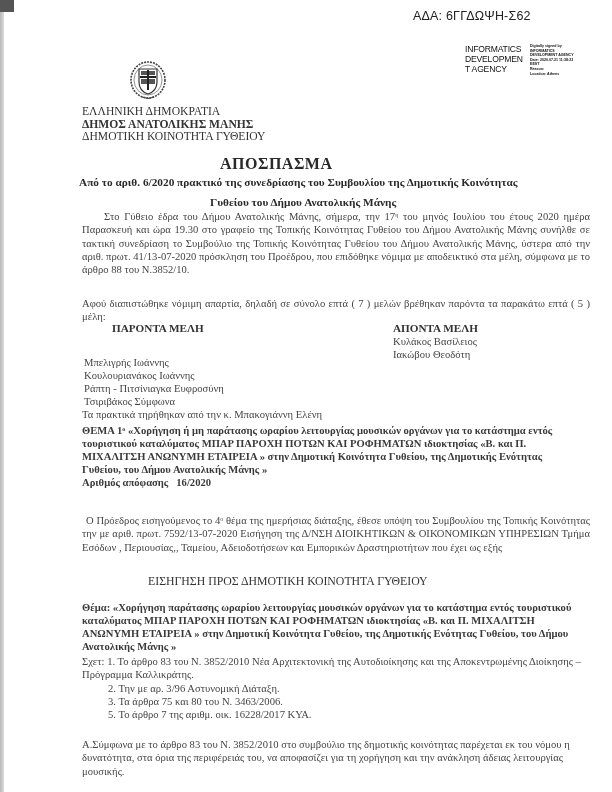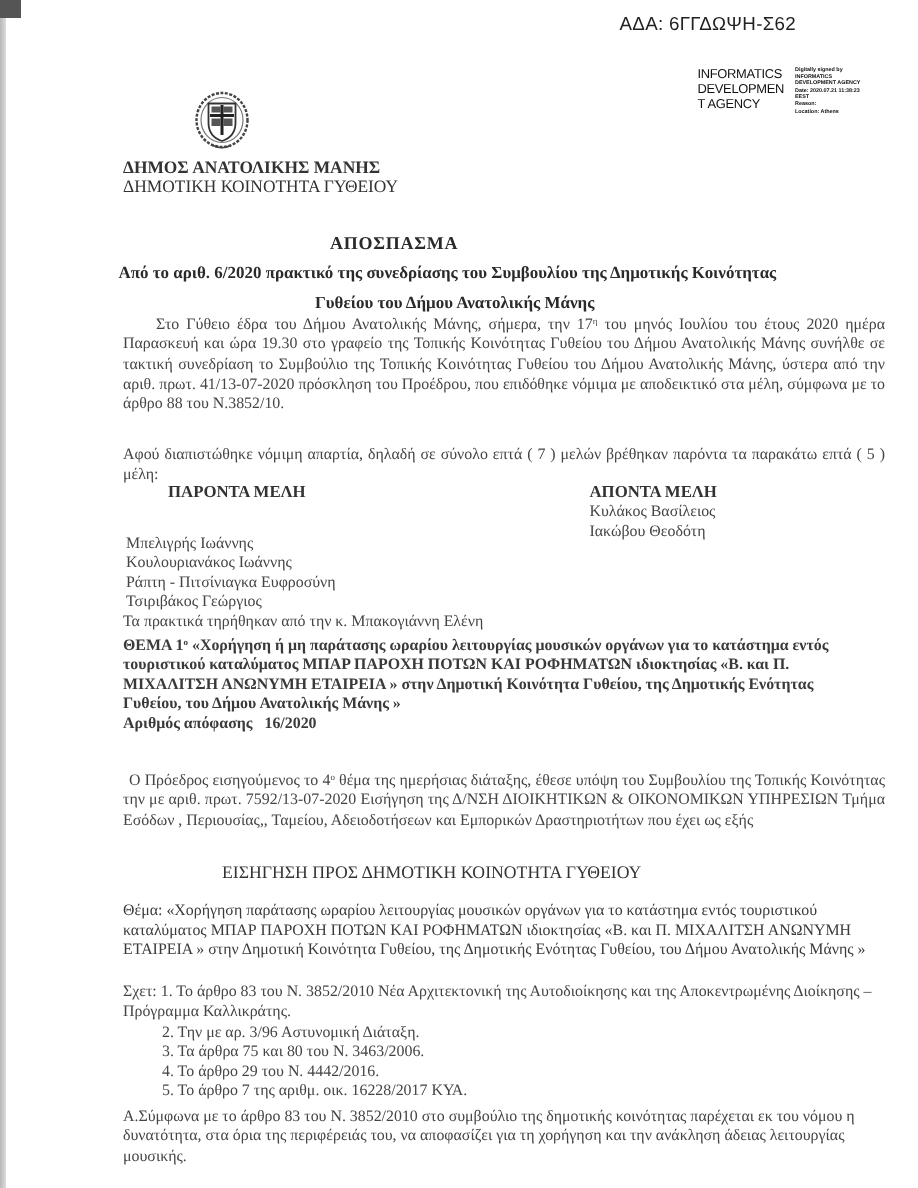--- a/index.html
+++ b/index.html
@@ -28,39 +28,39 @@
     }
     .sig {
       position: absolute; left: 530px; top: 44px;
       font-family: "Liberation Sans", sans-serif; font-size: 3.6px; line-height: 4.6px;
       color: #111; font-weight: bold; width: 60px;
     }
     .emblem { position: absolute; left: 128px; top: 60px; width: 40px; height: 42px; }
     .hdr { position: absolute; left: 82px; top: 106px; font-size: 11.6px; line-height: 12.6px; color: #333; }
     .hdr .b { font-weight: bold; }
     .abs { position: absolute; }
-    .title { left: 220px; top: 155px; font-size: 12px; font-weight: bold; letter-spacing: 0.5px; }
+    .title { left: 220px; top: 155px; font-size: 16px; font-weight: bold; letter-spacing: 0.5px; }
     .sub1 { left: 79px; top: 176px; font-size: 11.3px; font-weight: bold; }
     .sub2 { left: 210px; top: 196px; font-size: 11.3px; font-weight: bold; }
     .para {
       position: absolute; font-size: 10.6px; line-height: 13.3px; color: #444;
     }
     .p1 { left: 82px; top: 210px; width: 508px; text-align: justify; text-indent: 22px; }
     .p2 { left: 82px; top: 297px; width: 508px; text-align: justify; }
     .col-h { font-size: 11.2px; font-weight: bold; color: #333; }
     .members { font-size: 10.6px; line-height: 13.1px; color: #444; }
     .theme {
       position: absolute; left: 82px; top: 424px; width: 500px;
       font-size: 10.6px; line-height: 13px; font-weight: bold; color: #3a3a3a;
     }
     .p3 { left: 82px; top: 514px; width: 508px; text-align: justify; text-indent: 4px; }
     .rec-title { left: 148px; top: 574px; font-size: 11.8px; color: #333; }
     .rec-theme {
       position: absolute; left: 82px; top: 601px; width: 505px;
-      font-size: 10.6px; line-height: 13px; font-weight: normal; color: #3a3a3a;
+      font-size: 10.6px; line-height: 13px; font-weight: bold; color: #3a3a3a;
     }
     .refs { left: 82px; top: 655px; width: 505px; }
     .refs .item { padding-left: 26px; }
     .p4 { left: 82px; top: 738px; width: 508px; }
     sup { font-size: 6px; vertical-align: top; position: relative; top: -1px; }
   </style>
 </head>
 <body>
 
 <div class="scan-strip"></div>
@@ -91,40 +91,41 @@
   <rect x="13" y="11" width="6" height="4" fill="#555"></rect>
   <rect x="21" y="11" width="6" height="4" fill="#555"></rect>
   <rect x="13" y="19" width="6" height="5" fill="#555"></rect>
   <rect x="21" y="19" width="6" height="5" fill="#555"></rect>
   <rect x="19" y="10" width="2" height="20" fill="#222"></rect>
   <rect x="12" y="16" width="16" height="2" fill="#222"></rect>
   <path d="M14 37 Q20 40 26 37" fill="none" stroke="#444" stroke-width="1"></path>
 </svg>
 
 <div class="hdr">
+  <div>ΕΛΛΗΝΙΚΗ ΔΗΜΟΚΡΑΤΙΑ</div>
   <div class="b">ΔΗΜΟΣ ΑΝΑΤΟΛΙΚΗΣ ΜΑΝΗΣ</div>
   <div>ΔΗΜΟΤΙΚΗ ΚΟΙΝΟΤΗΤΑ ΓΥΘΕΙΟΥ</div>
 </div>
 
 <div class="abs title">ΑΠΟΣΠΑΣΜΑ</div>
 <div class="abs sub1">Από το αριθ.  6/2020 πρακτικό της συνεδρίασης του Συμβουλίου της Δημοτικής Κοινότητας</div>
 <div class="abs sub2">Γυθείου του Δήμου  Ανατολικής Μάνης</div>
 
 <div class="para p1"><span>Στο Γύθειο έδρα του Δήμου Ανατολικής Μάνης, σήμερα, την  17</span><sup>η</sup><span> του μηνός Ιουλίου του έτους 2020 ημέρα  Παρασκευή  και ώρα  19.30 στο γραφείο της Τοπικής Κοινότητας Γυθείου του Δήμου Ανατολικής Μάνης συνήλθε σε τακτική συνεδρίαση το Συμβούλιο της Τοπικής Κοινότητας Γυθείου του Δήμου Ανατολικής Μάνης, ύστερα από την αριθ. πρωτ.  41/13-07-2020 πρόσκληση του Προέδρου, που επιδόθηκε νόμιμα με αποδεικτικό στα μέλη, σύμφωνα με το  άρθρο 88 του Ν.3852/10.</span></div>
 
 <div class="para p2">Αφού διαπιστώθηκε νόμιμη απαρτία, δηλαδή σε σύνολο επτά ( 7 ) μελών βρέθηκαν παρόντα τα παρακάτω επτά  ( 5 ) μέλη:</div>
 
 <div class="abs col-h" style="left:112px; top:322px;">ΠΑΡΟΝΤΑ ΜΕΛΗ</div>
 <div class="abs col-h" style="left:393px; top:322px;">ΑΠΟΝΤΑ ΜΕΛΗ</div>
 
 <div class="abs members" style="left:84px; top:335px;margin-top:21px;">
   <div>Μπελιγρής Ιωάννης</div>
   <div>Κουλουριανάκος Ιωάννης</div>
   <div>Ράπτη  - Πιτσίνιαγκα Ευφροσύνη</div>
-  <div>Τσιριβάκος Γεώργιος</div>
+  <div>Τσιριβάκος Σύμφωνα</div>
   <div style="margin-left:-2px;">Τα πρακτικά τηρήθηκαν από την κ. Μπακογιάννη Ελένη</div>
 </div>
 
 <div class="abs members" style="left:393px; top:335px;">
   <div>Κυλάκος Βασίλειος</div>
   <div>Ιακώβου Θεοδότη</div>
 </div>
 
 <div class="theme">
   <span>ΘΕΜΑ 1</span><sup>ο</sup><span>  «Χορήγηση ή μη παράτασης ωραρίου λειτουργίας μουσικών οργάνων για το κατάστημα   εντός τουριστικού καταλύματος ΜΠΑΡ ΠΑΡΟΧΗ ΠΟΤΩΝ ΚΑΙ ΡΟΦΗΜΑΤΩΝ  ιδιοκτησίας «Β. και Π. ΜΙΧΑΛΙΤΣΗ  ΑΝΩΝΥΜΗ ΕΤΑΙΡΕΙΑ » στην Δημοτική Κοινότητα Γυθείου,  της Δημοτικής Ενότητας Γυθείου, του Δήμου Ανατολικής Μάνης  »</span>
@@ -134,17 +135,16 @@
 <div class="para p3"><span>Ο Πρόεδρος εισηγούμενος  το 4</span><sup>ο</sup><span> θέμα της ημερήσιας διάταξης, έθεσε υπόψη του Συμβουλίου της Τοπικής Κοινότητας την με αριθ. πρωτ. 7592/13-07-2020  Εισήγηση της Δ/ΝΣΗ ΔΙΟΙΚΗΤΙΚΩΝ &amp; ΟΙΚΟΝΟΜΙΚΩΝ ΥΠΗΡΕΣΙΩΝ Τμήμα Εσόδων , Περιουσίας,, Ταμείου, Αδειοδοτήσεων και Εμπορικών Δραστηριοτήτων που έχει ως εξής</span></div>
 
 <div class="abs rec-title">ΕΙΣΗΓΗΣΗ ΠΡΟΣ ΔΗΜΟΤΙΚΗ ΚΟΙΝΟΤΗΤΑ ΓΥΘΕΙΟΥ</div>
 
 <div class="rec-theme">Θέμα: «Χορήγηση  παράτασης ωραρίου λειτουργίας μουσικών οργάνων για το κατάστημα εντός τουριστικού καταλύματος ΜΠΑΡ ΠΑΡΟΧΗ ΠΟΤΩΝ ΚΑΙ ΡΟΦΗΜΑΤΩΝ ιδιοκτησίας «Β. και Π. ΜΙΧΑΛΙΤΣΗ  ΑΝΩΝΥΜΗ ΕΤΑΙΡΕΙΑ » στην Δημοτική Κοινότητα Γυθείου,  της Δημοτικής Ενότητας Γυθείου, του Δήμου Ανατολικής Μάνης  »</div>
 
 <div class="para refs">
   <div>Σχετ: 1. Το άρθρο 83 του Ν. 3852/2010 Νέα Αρχιτεκτονική της Αυτοδιοίκησης και της Αποκεντρωμένης Διοίκησης – Πρόγραμμα Καλλικράτης.</div>
   <div class="item">2. Την με αρ. 3/96 Αστυνομική Διάταξη.</div>
   <div class="item">3. Τα άρθρα 75 και 80 του Ν. 3463/2006.</div>
-  <div class="item">4. Το άρθρο 29 του Ν. 4442/2016.</div>
   <div class="item">5. Το άρθρο 7 της αριθμ. οικ. 16228/2017 ΚΥΑ.</div>
 </div>
 
 <div class="para p4">Α.Σύμφωνα με το άρθρο 83 του Ν. 3852/2010 στο συμβούλιο της δημοτικής κοινότητας παρέχεται εκ του νόμου η δυνατότητα, στα όρια της περιφέρειάς του, να αποφασίζει για τη χορήγηση και την ανάκληση άδειας λειτουργίας μουσικής.</div>
 
 </body></html>

